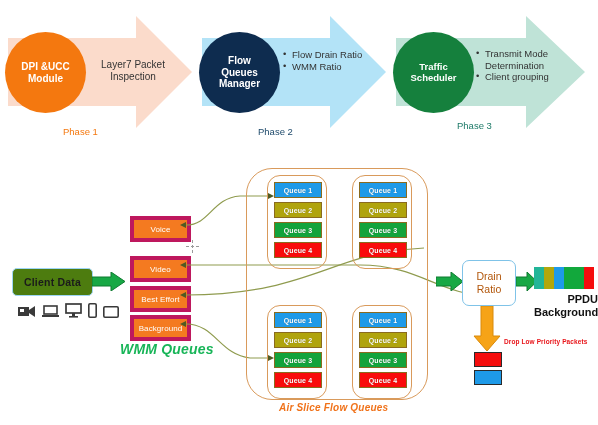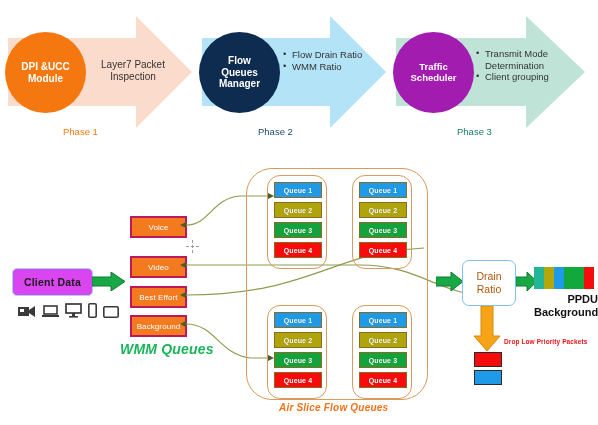--- a/index.html
+++ b/index.html
@@ -11,25 +11,25 @@
           justify-content:center;text-align:center;color:#ffffff;font-weight:bold;
           line-height:1.15;}
   .phase-body{position:absolute;color:#333333;line-height:1.2;}
   .bullets{list-style:none;margin:0;padding:0;}
   .bullets li{position:relative;padding-left:9px;line-height:1.22;}
   .bullets li:before{content:"\2022";position:absolute;left:0;top:-1px;}
   .phase-label{position:absolute;font-size:9.5px;}
 
   
   .client-box{position:absolute;border:1.6px solid #9ed6f5;border-radius:5px;
-      background:#d946ef;display:flex;align-items:center;justify-content:center;
+      background:#4d7c0f;display:flex;align-items:center;justify-content:center;
       font-weight:bold;color:#1b1b1b;font-size:10.5px;letter-spacing:.2px;}
   .devices{position:absolute;display:flex;align-items:flex-end;gap:6px;}
 
-  .wmm-box{position:absolute;background:#f47a20;border:2px solid #be185d;
+  .wmm-box{position:absolute;background:#f47a20;border:4px solid #be185d;
       display:flex;align-items:center;justify-content:center;color:#ffffff;
       font-size:8px;font-weight:normal;letter-spacing:.1px;}
   .wmm-label{position:absolute;color:#18b558;font-weight:bold;font-style:italic;
       font-size:14px;letter-spacing:.2px;}
 
   .outer-pool{position:absolute;border:1.3px solid #d99a5b;border-radius:26px;
       background:transparent;}
   .slice-group{position:absolute;border:1.3px solid #d99a5b;border-radius:13px;
       background:transparent;}
   .q{position:absolute;border:1px solid #8a6b1f;display:flex;align-items:center;
@@ -82,31 +82,31 @@
   </div>
   <ul class="bullets phase-body" style="left:283px;top:49px;width:100px;font-size:9.5px;">
     <li>Flow Drain Ratio</li>
     <li>WMM Ratio</li>
   </ul>
   <div class="phase-label" style="left:258px;top:126px;color:#1e4a6b;">Phase 2</div>
 
   <svg class="abs" style="left:396px;top:16px;" width="190" height="112">
     <polygon points="0,22 130,22 130,0 189,56 130,112 130,90 0,90" fill="#bfe3d7"></polygon>
   </svg>
-  <div class="circle" style="left:393px;top:32px;width:81px;height:81px;background:#a21caf;font-size:9.5px;">
+  <div class="circle" style="left:393px;top:32px;width:81px;height:81px;background:#15803d;font-size:9.5px;">
     <span>
       <span>Traffic</span><br>
       <span>Scheduler</span>
     </span>
   </div>
   <ul class="bullets phase-body" style="left:476px;top:48px;width:112px;font-size:9.5px;">
     <li>Transmit Mode Determination</li>
     <li>Client grouping</li>
   </ul>
-  <div class="phase-label" style="left:457px;top:126px;color:#1d7a68;">Phase 3</div>
+  <div class="phase-label" style="left:457px;top:120px;color:#1d7a68;">Phase 3</div>
 
   <div class="client-box" style="left:12px;top:268px;width:79px;height:26px;">
     <span>Client Data</span>
   </div>
 
   <div class="devices" style="left:18px;top:300px;height:18px;">
     <svg width="18" height="14">
       <rect x="0" y="3" width="11" height="9" fill="#3a3a3a"></rect>
       <polygon points="11,6 17,2 17,13 11,9" fill="#3a3a3a"></polygon>
       <rect x="2" y="5" width="4" height="3" fill="#ffffff"></rect>

